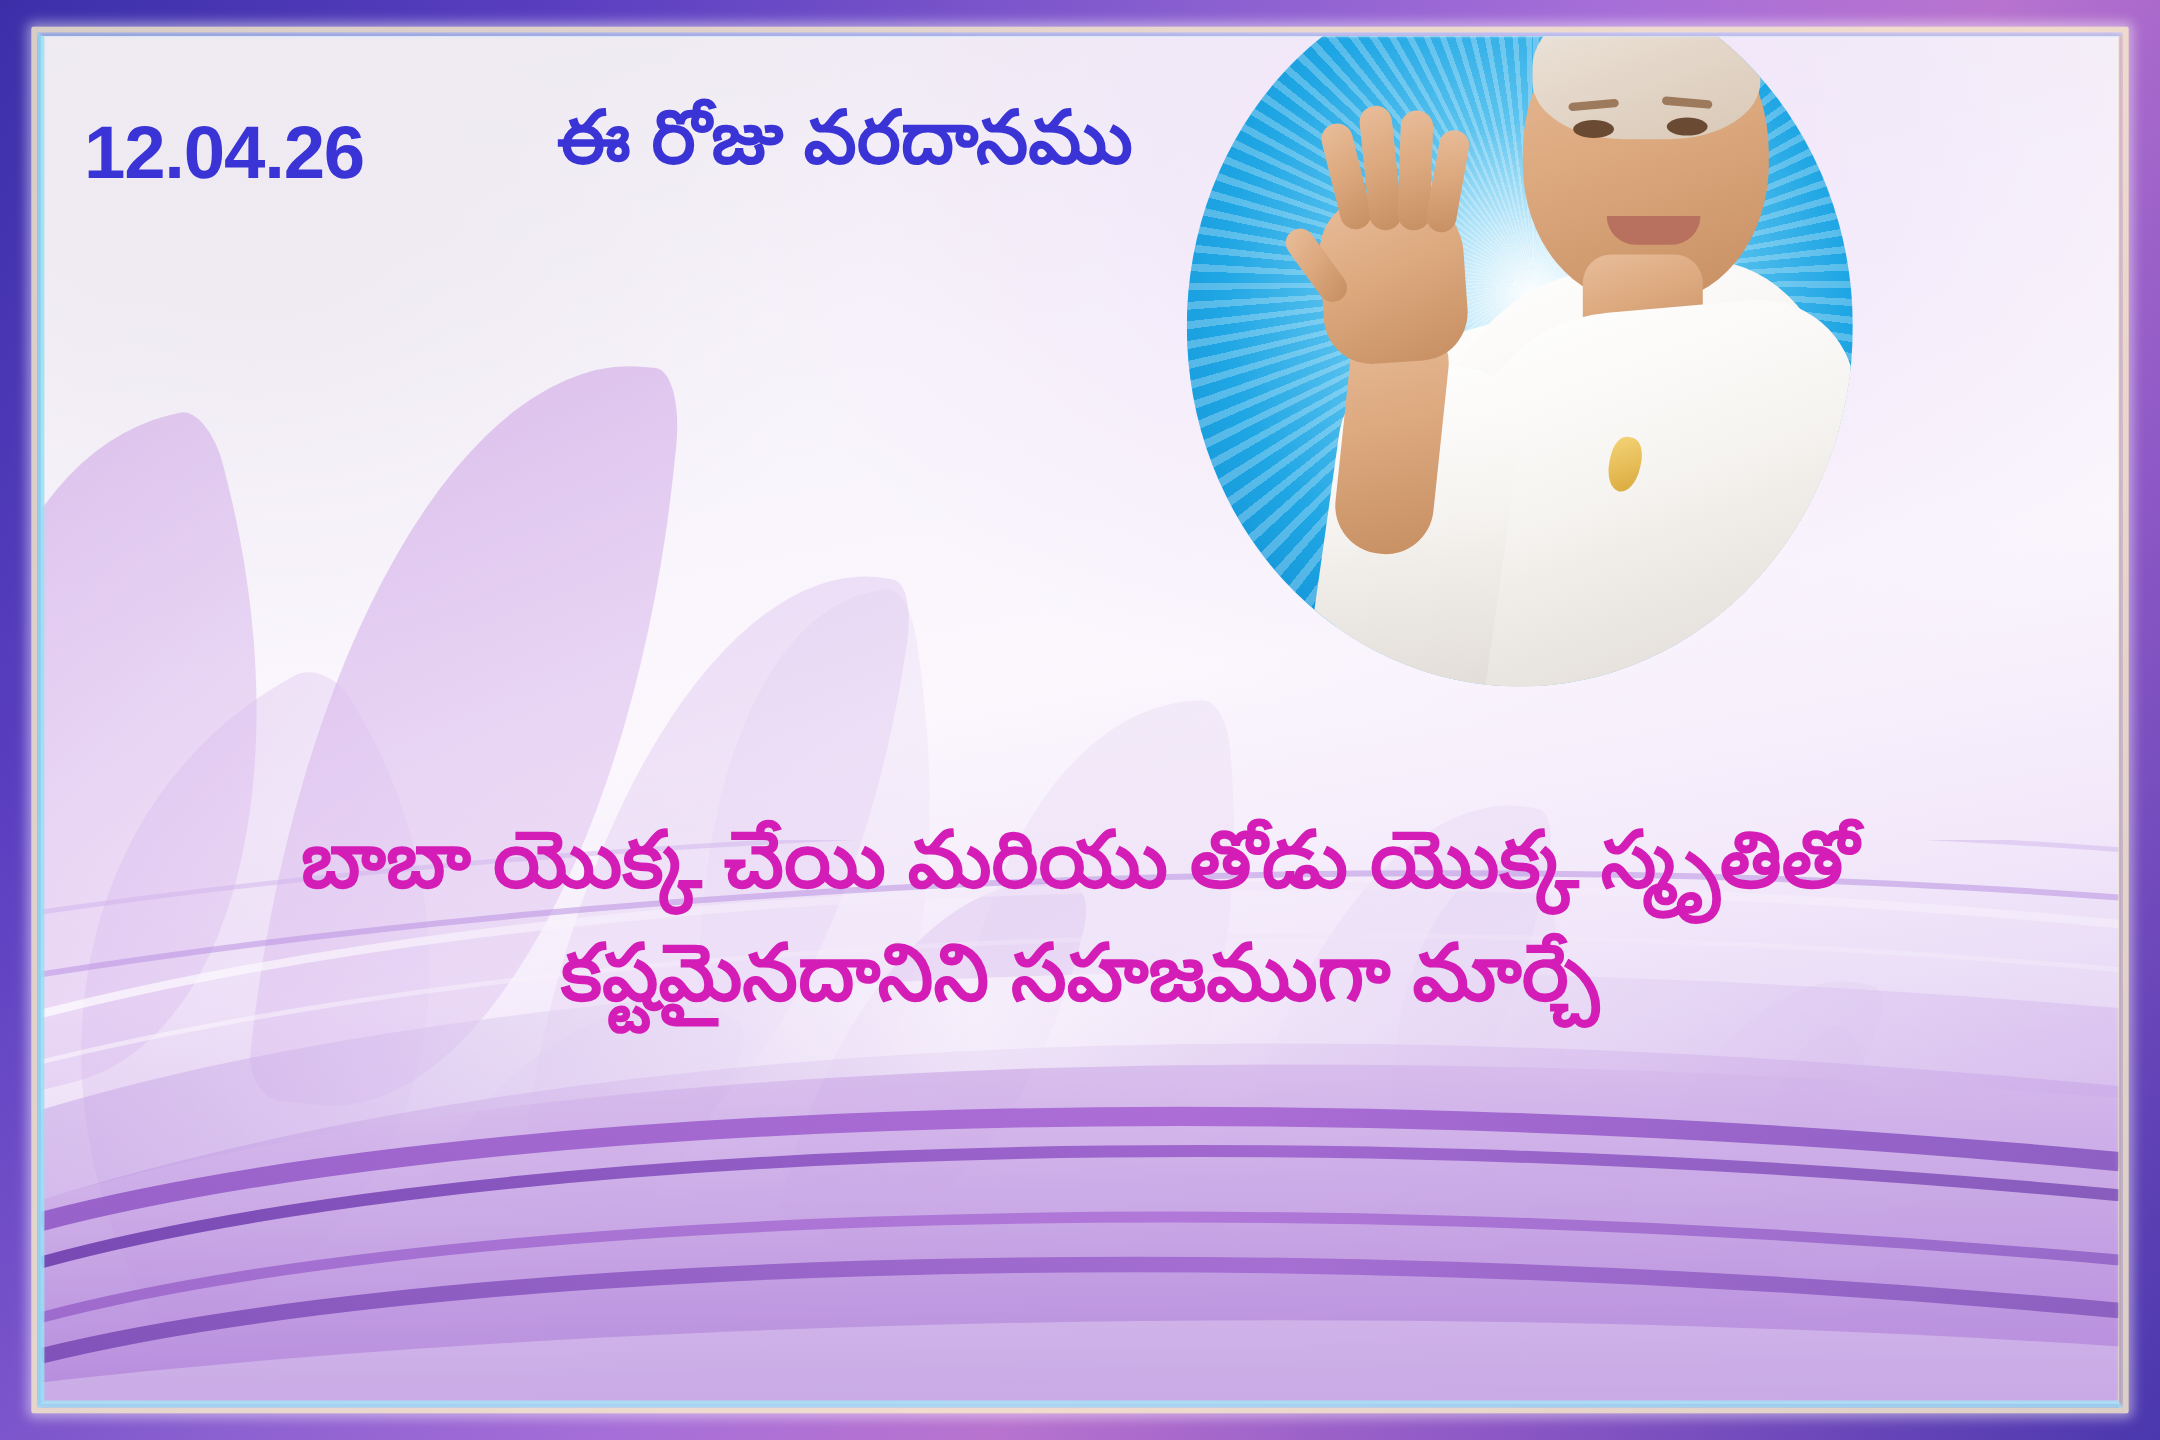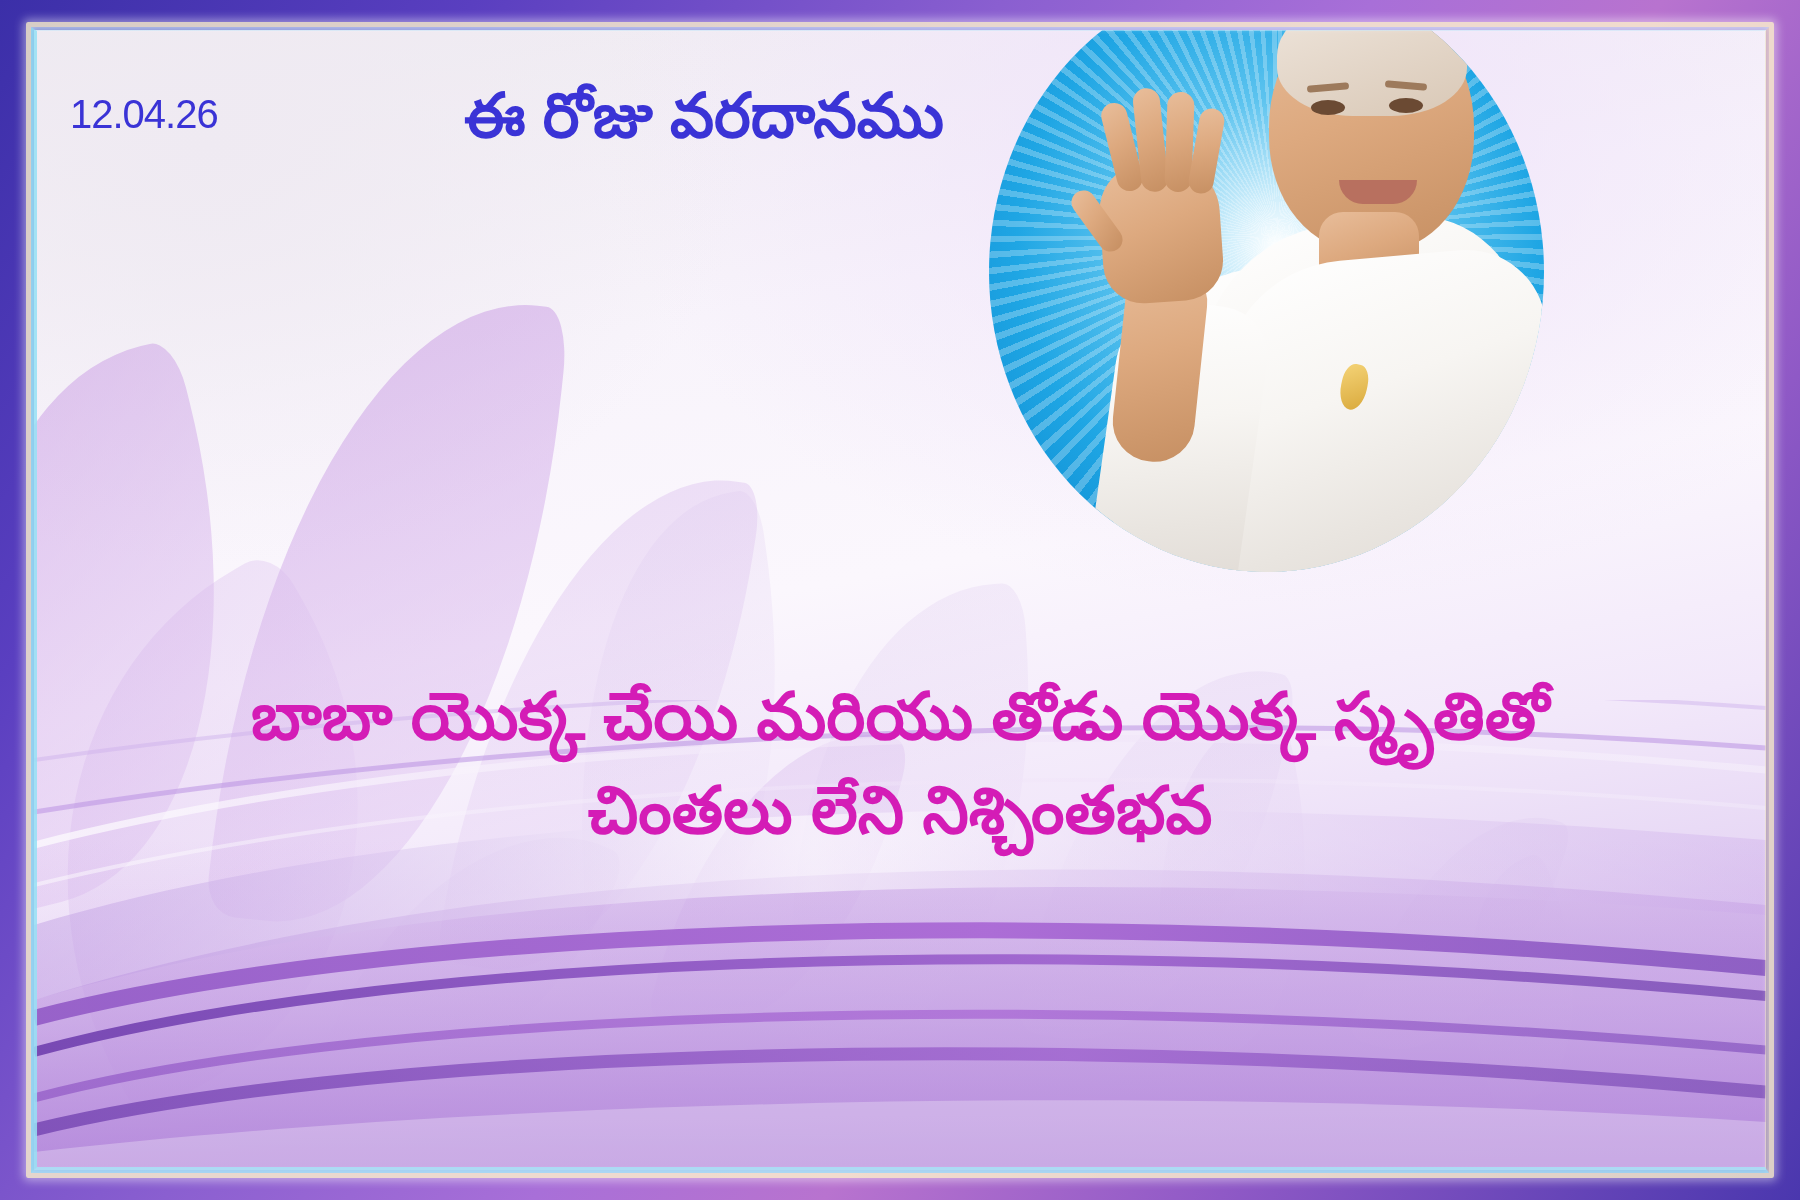--- a/index.html
+++ b/index.html
@@ -99,22 +99,22 @@
     left: 0; bottom: 0; width: 1732px; height: 330px;
     background: linear-gradient(to top, rgba(186,140,220,0.55) 0%, rgba(200,160,228,0.28) 45%, rgba(230,210,245,0) 100%);
     pointer-events: none;
   }
 
   
   #date {
     position: absolute;
     left: 36px;
     top: 62px;
-    font-size: 40px;
-    font-weight: normal;
+    font-size: 62px;
+    font-weight: bold;
     color: #3a33d6;
     letter-spacing: -1px;
     z-index: 5;
     font-family: "Liberation Sans", sans-serif;
   }
 
   
   #header-title {
     position: absolute;
     left: 430px;
@@ -283,20 +283,20 @@
         <div style="position:absolute; left:352px; top:392px; width:26px; height:46px; border-radius:50% 50% 60% 60%; background:linear-gradient(150deg,#f5d478,#d9a93c); transform:rotate(12deg);"></div>
       </div>
     </div>
 
     <div id="date">12.04.26</div>
 
     <div id="header-title">ఈ రోజు వరదానము</div>
 
     <div id="message">
       <span class="line">బాబా యొక్క చేయి మరియు తోడు యొక్క స్మృతితో</span>
-      <span class="line">చింతలు లేని నిశ్చింతభవ</span>
+      <span class="line">కష్టమైనదానిని సహజముగా మార్చే</span>
     </div>
 
   </div>
 
   <div id="frame-bevel"></div>
   <div id="frame-inner-glow"></div>
 </div>
 
 </body></html>

